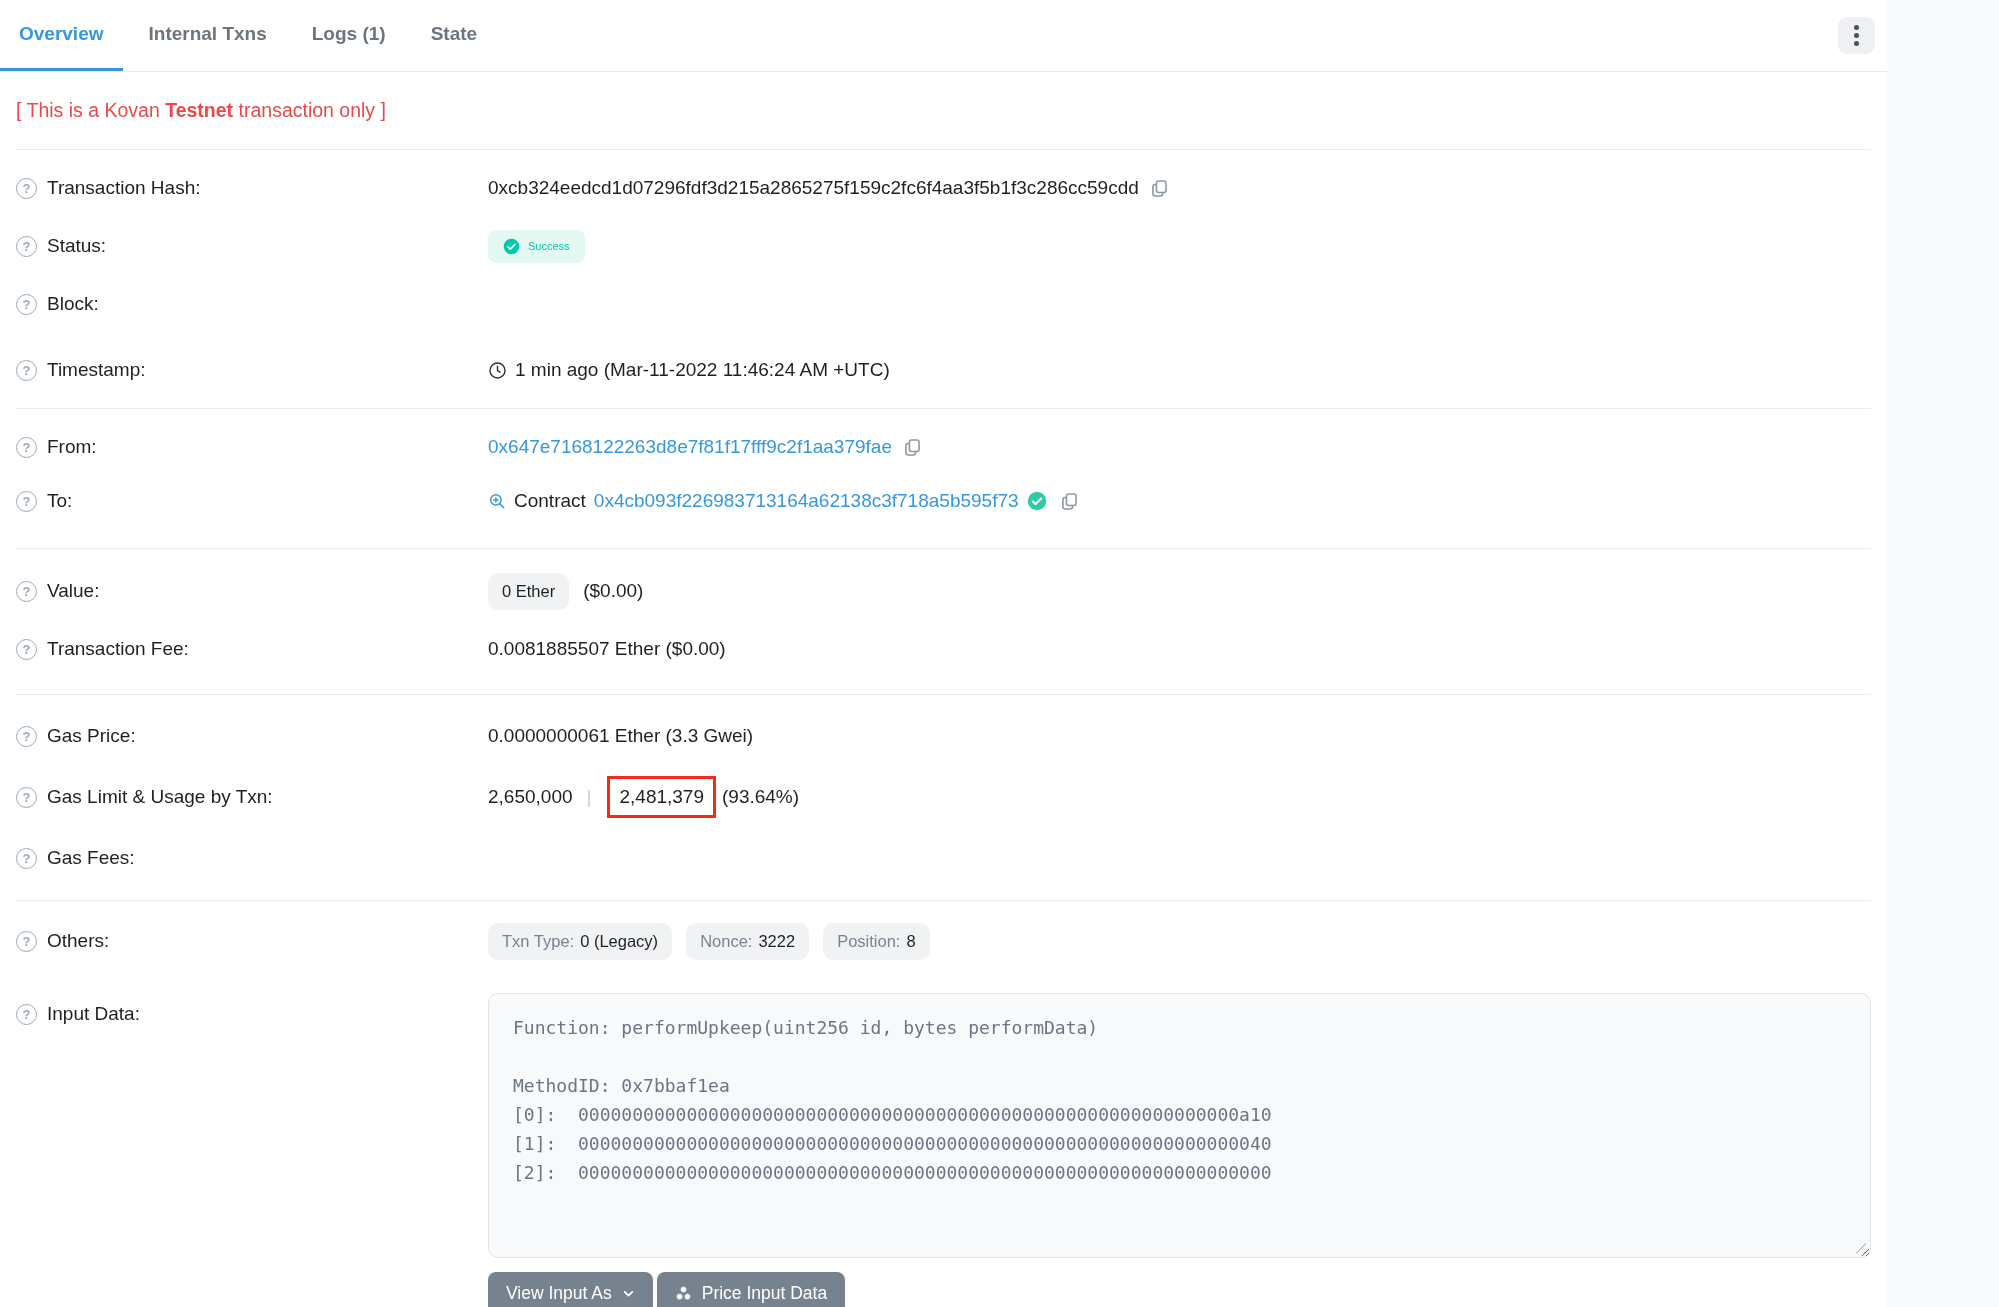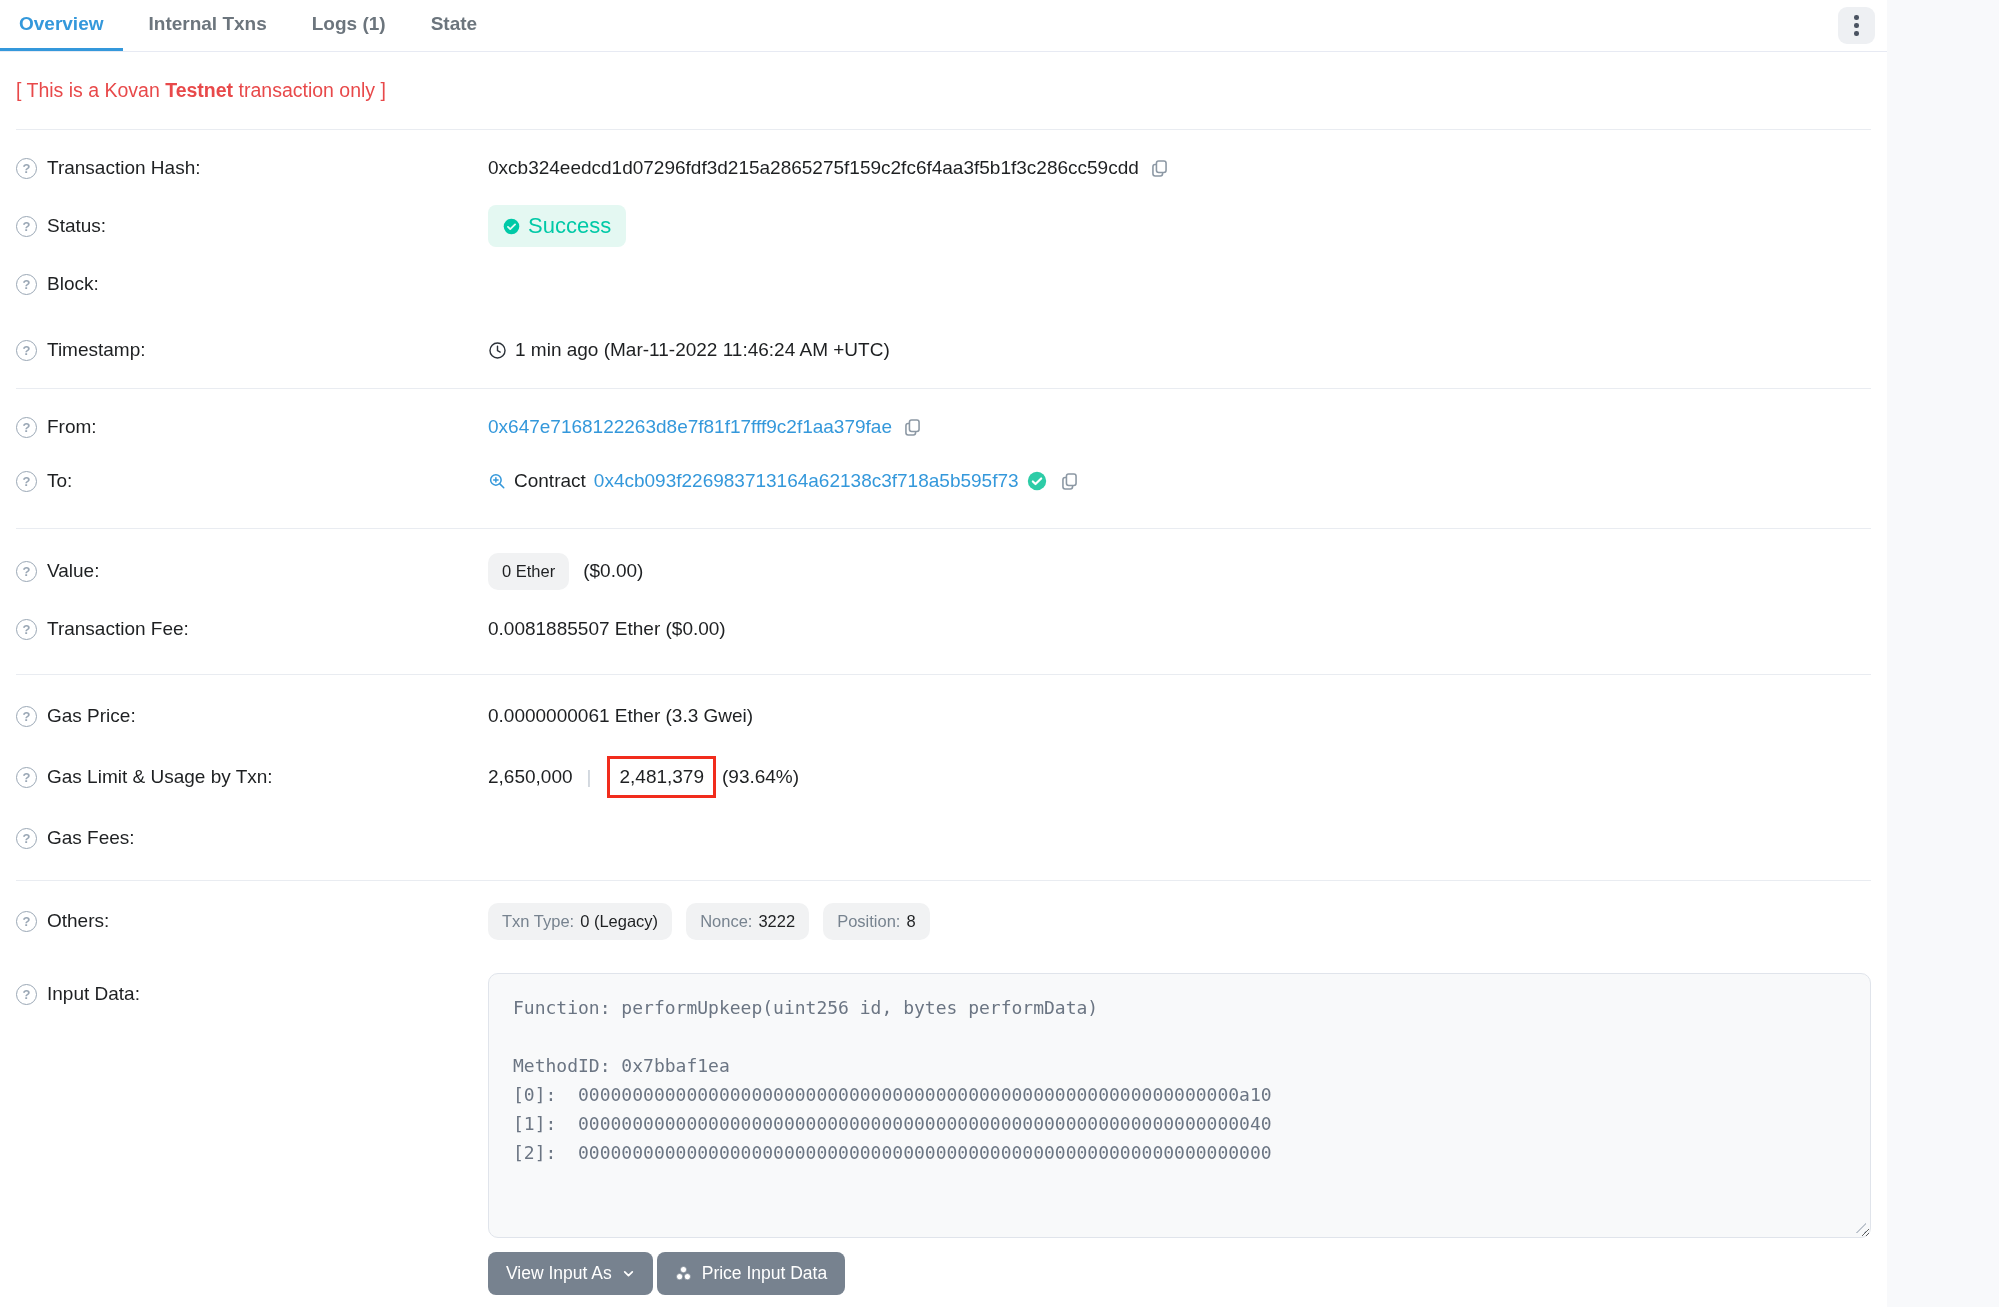--- a/index.html
+++ b/index.html
@@ -6,21 +6,21 @@
   html,body { margin:0; padding:0; }
   body {
     width:1999px; height:1307px; overflow:hidden;
     background:#f8f9fb;
     font-family:"Liberation Sans", sans-serif;
     color:#1e2022; font-size:19px;
   }
   .card { width:1887px; min-height:1307px; background:#ffffff; }
 
   
-  .tabbar { height:52px; border-bottom:1px solid #e7eaf3; display:flex; align-items:stretch; justify-content:space-between; padding-right:12px; }
+  .tabbar { height:72px; border-bottom:1px solid #e7eaf3; display:flex; align-items:stretch; justify-content:space-between; padding-right:12px; }
   .tabs { display:flex; }
   .tab { display:flex; align-items:center; padding:0 19px; margin-right:7px; font-size:19px; font-weight:700; color:#6c757d; cursor:pointer; border-bottom:3px solid transparent; }
   .tab.active { color:#3498db; border-bottom-color:#3498db; }
   .kebab { align-self:center; width:37px; height:37px; border-radius:9px; background:#eef0f3; display:flex; flex-direction:column; align-items:center; justify-content:center; gap:3.5px; cursor:pointer; }
   .kebab .dot { width:4.5px; height:4.5px; border-radius:50%; background:#4a5361; }
 
   
   .notice { padding:27px 16px 0 16px; height:77px; font-size:19.5px; color:#e8494a; }
   .notice b { font-weight:700; }
 
@@ -37,21 +37,21 @@
   .value { display:flex; align-items:center; gap:10px; flex:1; min-width:0; }
 
   .icon { display:inline-flex; align-items:center; justify-content:center; flex:none; }
   .icon svg { display:block; }
   .clickable { cursor:pointer; }
 
   .link { color:#3498db; text-decoration:none; cursor:pointer; }
 
   
   .badge-success { display:inline-flex; align-items:center; gap:8px; background:#e4f8f2; color:#00c9a7;
-                   font-size:22px; padding:8px 15px; border-radius:8px; }
+                   font-size:11px; padding:8px 15px; border-radius:8px; }
 
   
   .badge-confirm { margin-left:10px; background:#eef0f2; color:#77838f; font-size:15.5px; letter-spacing:.4px;
                    padding:9px 17px 9px 30px; clip-path:polygon(0 0,100% 0,100% 100%,0 100%,17px 50%); }
 
   
   .badge-gray { display:inline-flex; align-items:center; gap:6px; background:#f1f2f3; border-radius:10px;
                 padding:9px 14px; font-size:16.5px; color:#1e2022; }
   .badge-gray .k { color:#77838f; }
 

